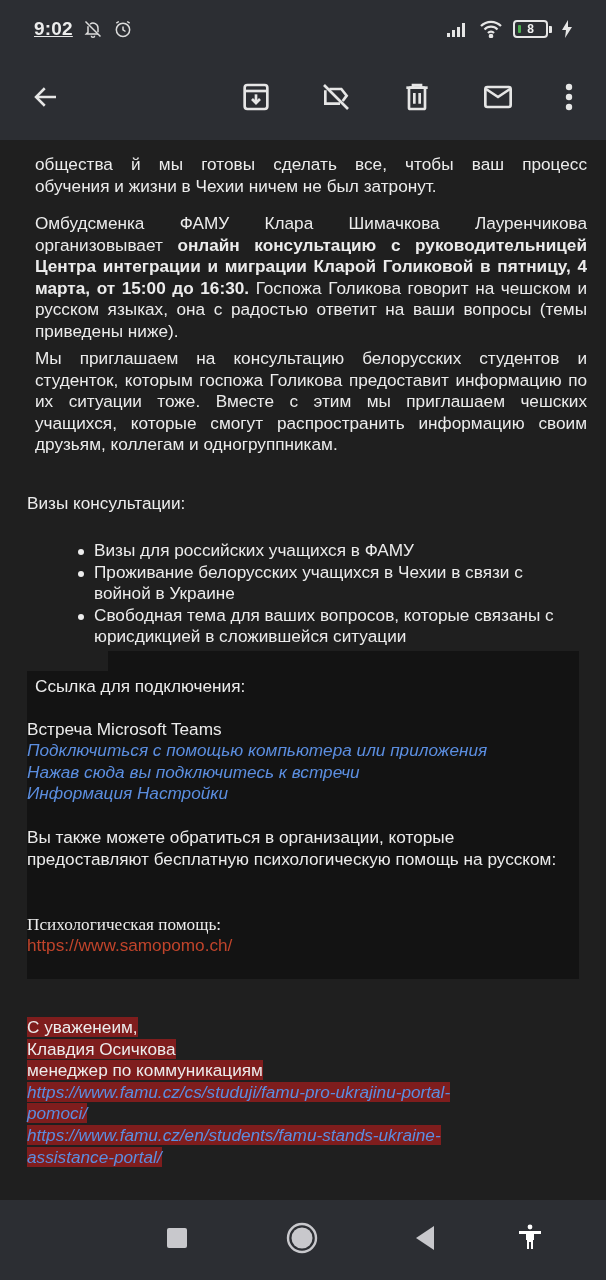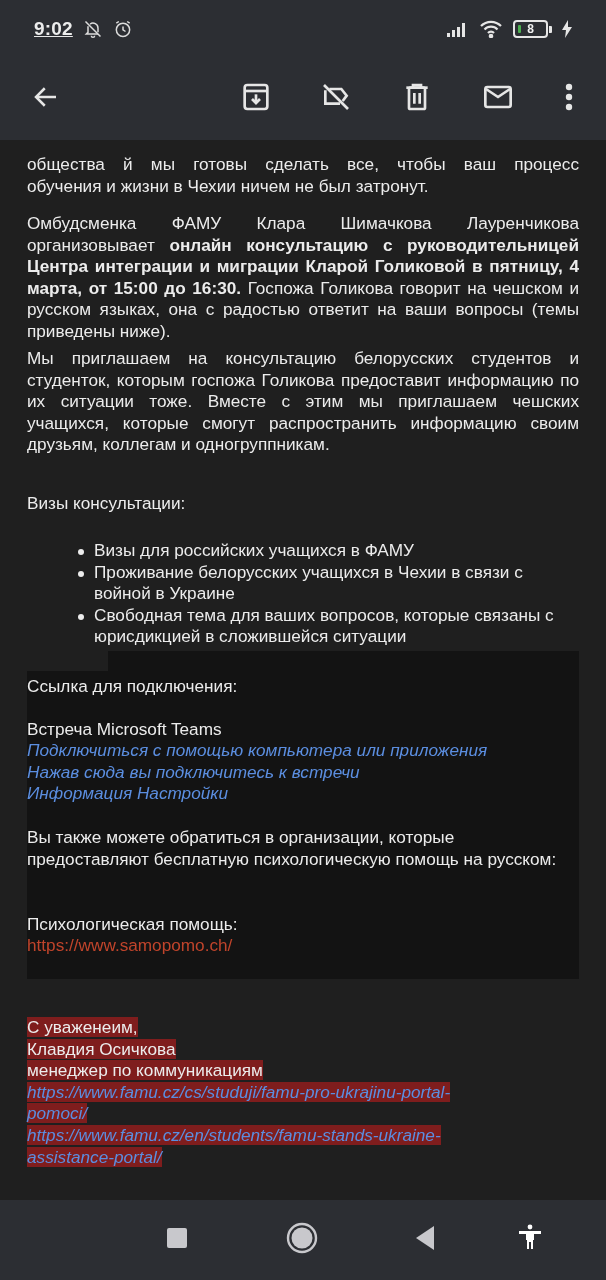--- a/index.html
+++ b/index.html
@@ -14,21 +14,21 @@
   .battery { display: flex; align-items: center; }
   .battery-body { width: 35px; height: 18px; border: 2px solid #e6e6e6; border-radius: 4px; position: relative; display: flex; align-items: center; justify-content: center; font-size: 12px; font-weight: bold; color: #f0f0f0; }
   .battery-level { position: absolute; left: 3px; top: 3px; width: 3px; height: 8px; background: #4caf50; border-radius: 1px; }
   .battery-tip { width: 3px; height: 7px; background: #e6e6e6; border-radius: 0 1px 1px 0; margin-left: 1px; }
 
   .app-bar { position: absolute; left: 0; top: 58px; width: 606px; height: 82px; background: #2c2e33; }
   .app-bar .icon-btn { position: absolute; top: 20px; width: 42px; height: 42px; display: flex; align-items: center; justify-content: center; cursor: pointer; }
 
   .content { position: absolute; left: 0; top: 140px; width: 606px; height: 1060px; background: #1f1f1f; overflow: hidden; }
   .text { position: absolute; left: 27px; width: 552px; font-size: 17.2px; line-height: 21.6px; color: #ececec; }
-  .justify { text-align: justify; }
+  .justify { text-align: justify; margin-left: 8px; }
   .bold { font-weight: bold; }
   .dark-box { position: absolute; background: #131313; }
   .link-blue { color: #5b8ee0; cursor: pointer; font-style: italic; }
   .link-red { color: #c0442b; cursor: pointer; }
   .hl { background: #7f1d1d; }
 
   ul.topics { position: absolute; left: 78px; top: 400px; width: 500px; list-style: none; font-size: 17.2px; line-height: 21.6px; color: #ececec; }
   ul.topics li { position: relative; padding-left: 16px; }
   ul.topics li::before { content: ""; position: absolute; left: 0; top: 9px; width: 6px; height: 6px; border-radius: 50%; background: #ececec; }
 
@@ -161,30 +161,30 @@
 
   <ul class="topics">
     <li>Визы для российских учащихся в ФАМУ</li>
     <li>Проживание белорусских учащихся в Чехии в связи с войной в Украине</li>
     <li>Свободная тема для ваших вопросов, которые связаны с юрисдикцией в сложившейся ситуации</li>
   </ul>
 
   <div class="dark-box" style="left:108px; top:511px; width:471px; height:20px;"></div>
   <div class="dark-box" style="left:27px; top:531px; width:552px; height:308px;"></div>
 
-  <div class="text" style="top:536px;">Ссылка для подключения:</div>
+  <div class="text" style="top:536px;margin-left:8px;">Ссылка для подключения:</div>
   <div class="text" style="top:579px;">Встреча Microsoft Teams</div>
   <div class="text" style="top:600px;">
     <div class="link-blue">Подключиться с помощью компьютера или приложения</div>
     <div class="link-blue">Нажав сюда вы подключитесь к встречи</div>
     <div class="link-blue">Информация Настройки</div>
   </div>
 
   <div class="text" style="top:687px;">Вы также можете обратиться в организации, которые предоставляют бесплатную психологическую помощь на русском:</div>
-  <div class="text" style="top:774px;">Психологическая помощь:</div>
+  <div class="text" style="top:774px;font-family:Liberation Serif, serif;">Психологическая помощь:</div>
   <div class="text" style="top:795px;">
     <div class="link-red">https://www.samopomo.ch/</div>
   </div>
 
   <div class="text" style="top:877px;">
     <div><span class="hl">С уваженеим,</span></div>
     <div><span class="hl">Клавдия Осичкова</span></div>
     <div><span class="hl">менеджер по коммуникациям</span></div>
     <div><span class="hl link-blue">https://www.famu.cz/cs/studuji/famu-pro-ukrajinu-portal-</span></div>
     <div><span class="hl link-blue">pomoci/</span></div>

